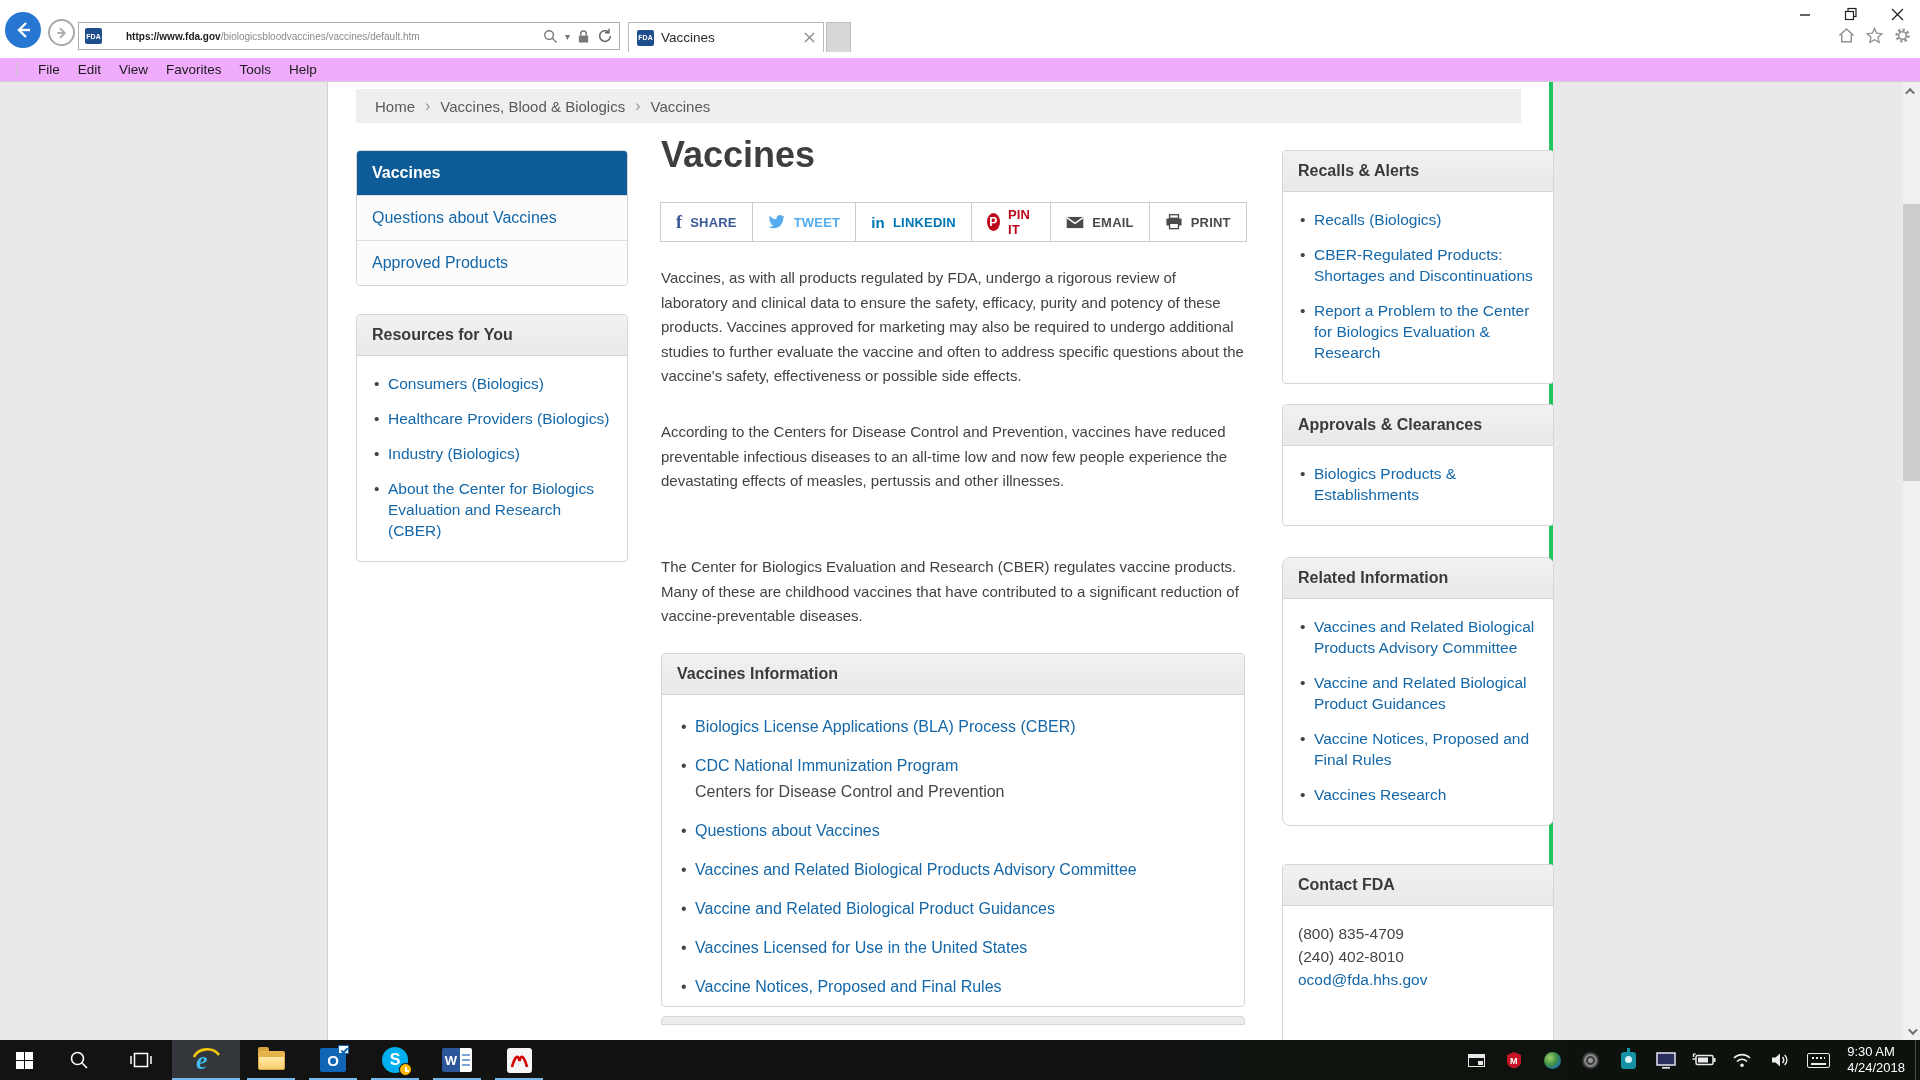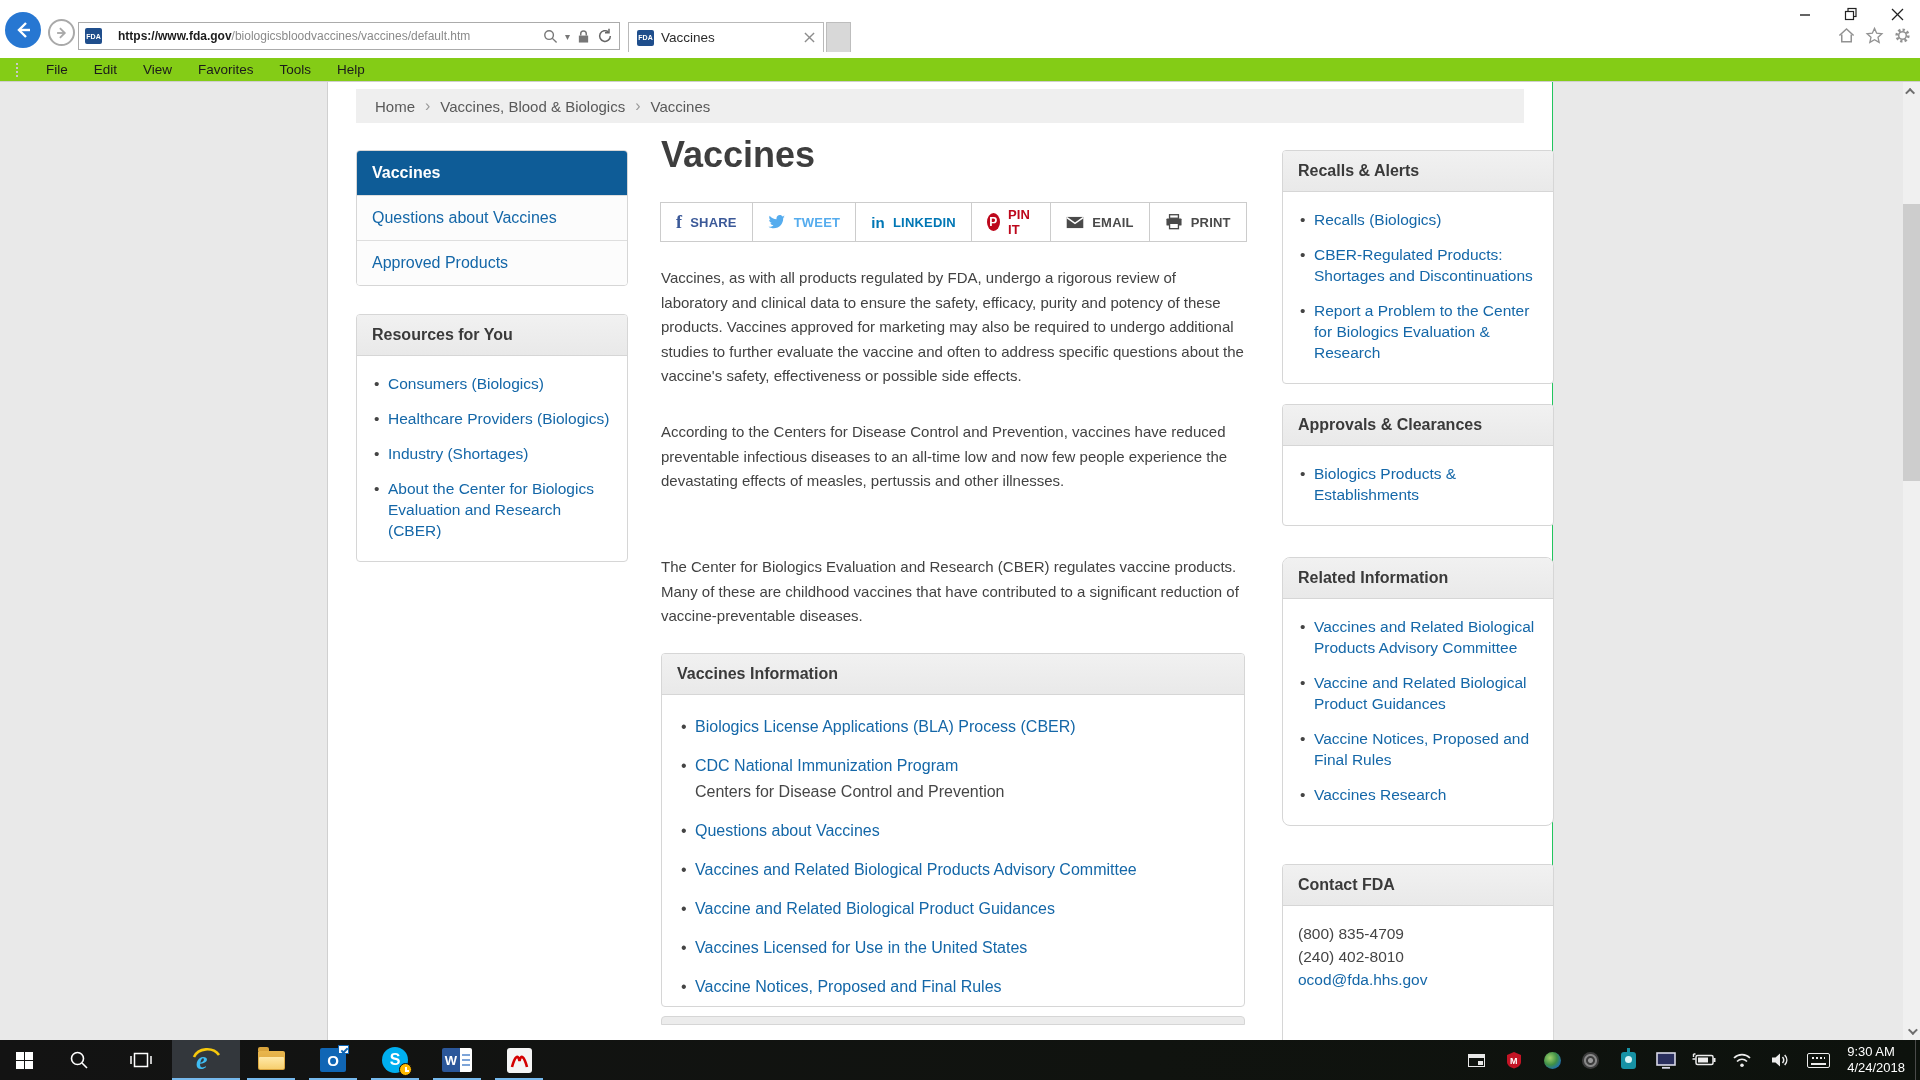--- a/index.html
+++ b/index.html
@@ -8,35 +8,35 @@
 
   
   .titlebar { position:absolute; top:0; left:0; right:0; height:24px; background:#fff; }
   .winbtns { position:absolute; top:0; right:0; display:flex; }
   .winbtn { width:46px; height:28px; display:flex; align-items:center; justify-content:center; }
   .navrow { position:absolute; top:24px; left:0; right:0; height:34px; background:#fff; }
   .backbtn { position:absolute; left:5px; top:-12px; width:36px; height:36px; border-radius:50%; background:#2777d2; display:flex; align-items:center; justify-content:center; z-index:3; }
   .fwdbtn { position:absolute; left:48px; top:-5px; width:27px; height:27px; border-radius:50%; border:2px solid #a9a9a9; display:flex; align-items:center; justify-content:center; background:#fff; }
   .urlbox { position:absolute; left:78px; top:-2px; width:542px; height:28px; border:1px solid #ababab; background:#fff; display:flex; align-items:center; padding:0 6px; }
   .favicon { width:17px; height:16px; background:#1f4e8c; border-radius:2px; color:#fff; font-size:7px; font-weight:bold; display:flex; align-items:center; justify-content:center; flex:0 0 auto; }
-  .url { margin-left:16px; font-size:12px; white-space:nowrap; overflow:hidden; flex:1; }
+  .url { margin-left:24px; font-size:10px; white-space:nowrap; overflow:hidden; flex:1; }
   .url .dom { color:#1c1c1c; font-weight:bold; }
   .url .path { color:#8a8a8a; }
   .urlicons { display:flex; align-items:center; gap:7px; flex:0 0 auto; color:#777; }
   .tab { position:absolute; left:628px; top:-2px; width:196px; height:30px; border:1px solid #b9b9b9; border-bottom:none; background:#fff; display:flex; align-items:center; padding:0 8px; }
   .tab .t { margin-left:7px; font-size:13.5px; color:#2b2b2b; flex:1; }
   .newtab { position:absolute; left:826px; top:-2px; width:25px; height:30px; background:#d8d8d8; border:1px solid #bdbdbd; border-bottom:none; }
   .chromeicons { position:absolute; right:8px; top:2px; display:flex; gap:9px; align-items:center; }
-  .menubar { position:absolute; top:58px; left:0; right:0; height:24px; background:#84cc16; border-bottom:1px solid #cfcfcf; display:flex; align-items:center; padding-left:16px;gap:8px; }
+  .menubar { position:absolute; top:58px; left:0; right:0; height:24px; background:#f0abfc; border-bottom:1px solid #cfcfcf; display:flex; align-items:center; padding-left:16px; }
   .menubar .grip { width:3px; height:14px; border-left:2px dotted #c9c9c9; margin-right:10px; }
   .menuitem { font-size:13.5px; color:#1b1b1b; padding:0 9px; }
 
   
   .viewport { position:absolute; top:82px; left:0; right:0; height:958px; background:#e9e9e9; overflow:hidden; }
-  .card { position:absolute; left:327px; top:0; width:1226px; height:100%; background:#fff; border-left:1px solid #d0d0d0; border-right:1px solid #22c55e; }
+  .card { position:absolute; left:327px; top:0; width:1226px; height:100%; background:#fff; border-left:1px solid #d0d0d0; border-right:4px solid #22c55e; }
 
   .crumbbar { position:absolute; top:7px; left:28px; right:28px; height:34px; background:#efefef; display:flex; align-items:center; padding-left:19px; font-size:15px; color:#595959; }
   .crumbbar .sep { color:#9a9a9a; margin:0 10px; font-size:16px; }
 
   .col-left  { position:absolute; left:28px;  top:0; width:272px; }
   .col-main  { position:absolute; left:333px; top:0; width:584px; }
   .col-right { position:absolute; left:954px; top:0; width:272px; }
 
   .box { position:absolute; left:0; right:0; border:1px solid #d6d6d6; border-radius:4px; background:#fff; overflow:hidden; }
   .box-h { background:linear-gradient(#f1f1f1,#e9e9e9); padding:11px 15px; font-weight:bold; font-size:16px; color:#3a3a3a; border-bottom:1px solid #d6d6d6; }
@@ -233,21 +233,21 @@
           <div class="nav-active">Vaccines</div>
           <div class="nav-item">Questions about Vaccines</div>
           <div class="nav-item">Approved Products</div>
         </div>
         <div class="box bx-res">
           <div class="box-h">Resources for You</div>
           <div class="box-b">
             <ul>
               <li><span class="lnk">Consumers (Biologics)</span></li>
               <li><span class="lnk">Healthcare Providers (Biologics)</span></li>
-              <li><span class="lnk">Industry (Shortages)</span></li>
+              <li><span class="lnk">Industry (Biologics)</span></li>
               <li><span class="lnk">About the Center for Biologics Evaluation and Research (CBER)</span></li>
             </ul>
           </div>
         </div>
       </div>
 
       <div class="col-main">
         <h1 class="page-title">Vaccines</h1>
 
         <div class="sharebar">

